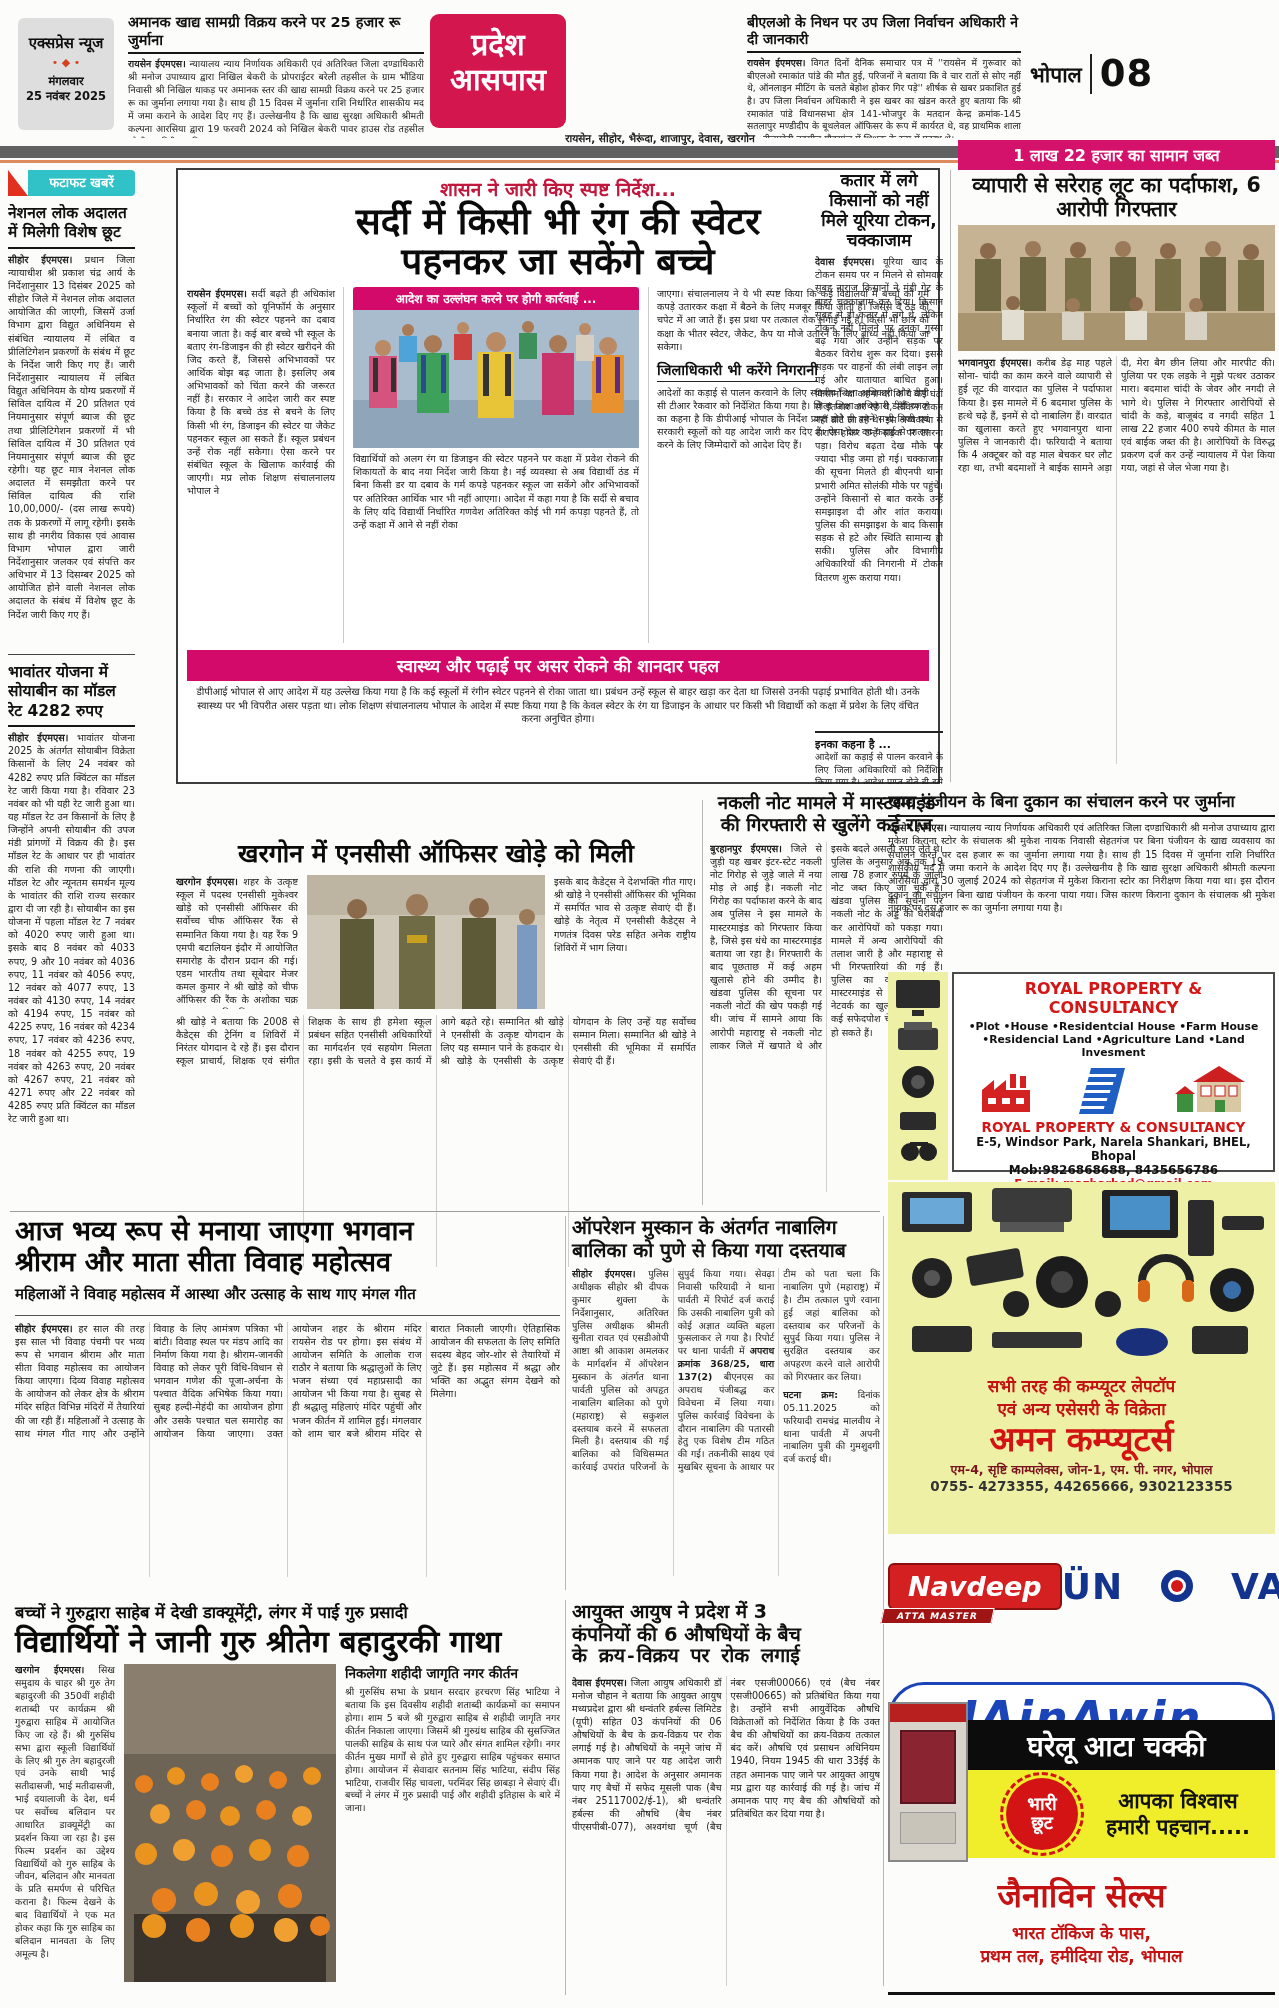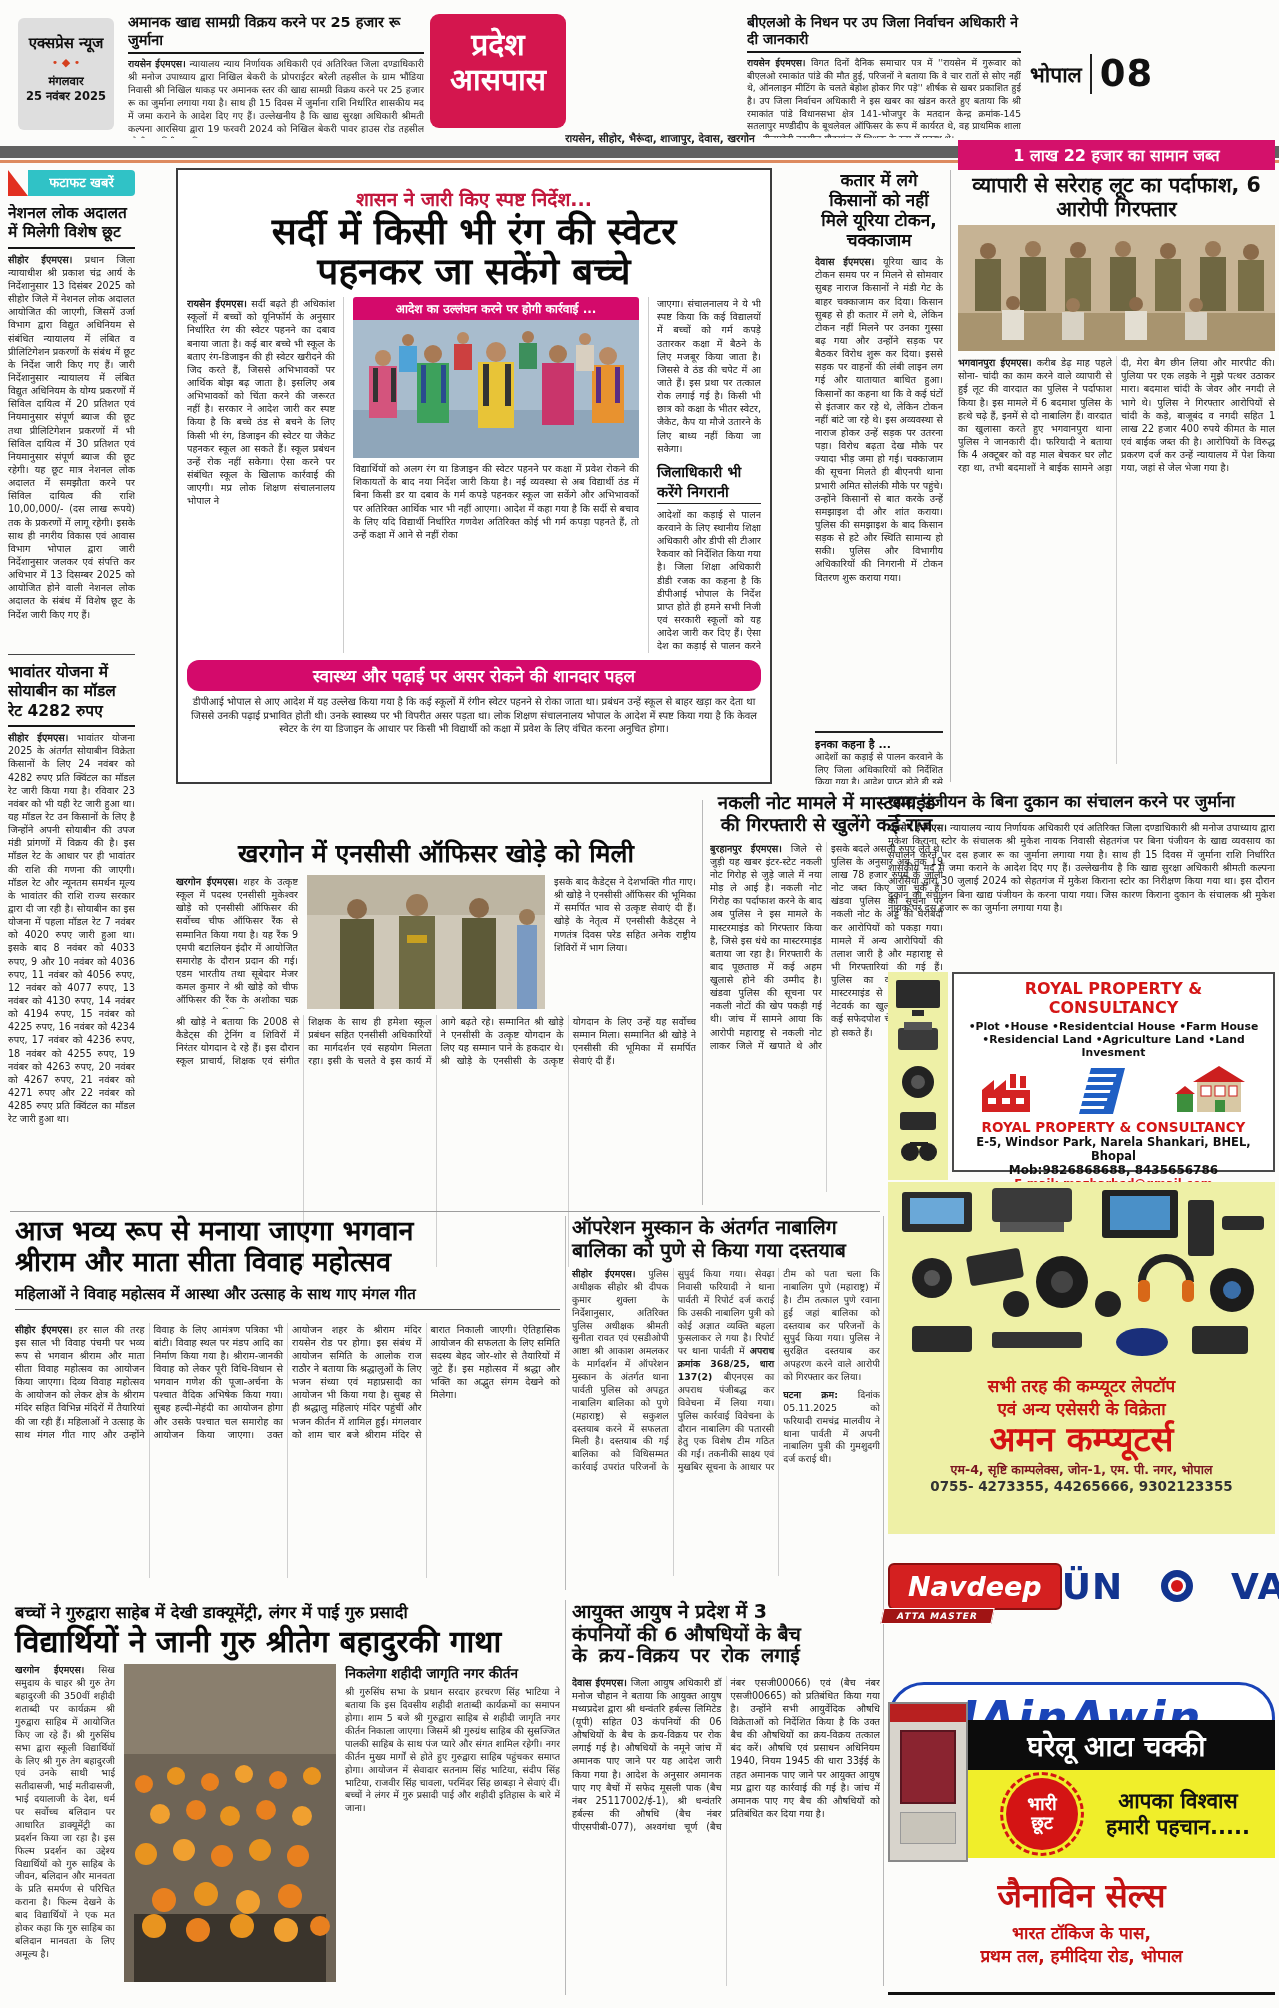--- a/index.html
+++ b/index.html
@@ -69,21 +69,21 @@
       <p class="b"><span class="byl">सीहोर ईएमएस।</span>
         <span>प्रधान जिला न्यायाधीश श्री प्रकाश चंद्र आर्य के निर्देशानुसार 13 दिसंबर 2025 को सीहोर जिले में नेशनल लोक अदालत आयोजित की जाएगी, जिसमें उर्जा विभाग द्वारा विद्युत अधिनियम से संबंधित न्यायालय में लंबित व प्रीलिटिगेशन प्रकरणों के संबंध में छूट के निर्देश जारी किए गए हैं। जारी निर्देशानुसार न्यायालय में लंबित विद्युत अधिनियम के योग्य प्रकरणों में सिविल दायित्व में 20 प्रतिशत एवं नियमानुसार संपूर्ण ब्याज की छूट तथा प्रीलिटिगेशन प्रकरणों में भी सिविल दायित्व में 30 प्रतिशत एवं नियमानुसार संपूर्ण ब्याज की छूट रहेगी। यह छूट मात्र नेशनल लोक अदालत में समझौता करने पर सिविल दायित्व की राशि 10,00,000/- (दस लाख रूपये) तक के प्रकरणों में लागू रहेगी। इसके साथ ही नगरीय विकास एवं आवास विभाग भोपाल द्वारा जारी निर्देशानुसार जलकर एवं संपत्ति कर अधिभार में 13 दिसम्बर 2025 को आयोजित होने वाली नेशनल लोक अदालत के संबंध में विशेष छूट के निर्देश जारी किए गए हैं।</span></p>
     </div>
     <div class="clip" style="height:552px;margin-top:10px;border-top:1.5px solid #444;padding-top:8px;">
       <h3 style="margin:0 0 4px 0;font-size:15.5px;line-height:1.25;border-bottom:2px solid #161616;padding-bottom:4px;">भावांतर योजना में सोयाबीन का मॉडल रेट 4282 रुपए</h3>
       <p class="b"><span class="byl">सीहोर ईएमएस।</span>
         <span>भावांतर योजना 2025 के अंतर्गत सोयाबीन विक्रेता किसानों के लिए 24 नवंबर को 4282 रुपए प्रति क्विंटल का मॉडल रेट जारी किया गया है। रविवार 23 नवंबर को भी यही रेट जारी हुआ था। यह मॉडल रेट उन किसानों के लिए है जिन्होंने अपनी सोयाबीन की उपज मंडी प्रांगणों में विक्रय की है। इस मॉडल रेट के आधार पर ही भावांतर की राशि की गणना की जाएगी। मॉडल रेट और न्यूनतम समर्थन मूल्य के भावांतर की राशि राज्य सरकार द्वारा दी जा रही है। सोयाबीन का इस योजना में पहला मॉडल रेट 7 नवंबर को 4020 रुपए जारी हुआ था। इसके बाद 8 नवंबर को 4033 रुपए, 9 और 10 नवंबर को 4036 रुपए, 11 नवंबर को 4056 रुपए, 12 नवंबर को 4077 रुपए, 13 नवंबर को 4130 रुपए, 14 नवंबर को 4194 रुपए, 15 नवंबर को 4225 रुपए, 16 नवंबर को 4234 रुपए, 17 नवंबर को 4236 रुपए, 18 नवंबर को 4255 रुपए, 19 नवंबर को 4263 रुपए, 20 नवंबर को 4267 रुपए, 21 नवंबर को 4271 रुपए और 22 नवंबर को 4285 रुपए प्रति क्विंटल का मॉडल रेट जारी हुआ था।</span></p>
     </div>
   </div>
 
-  <div class="abs" style="left:176px;top:168px;width:596px;height:616px;border:2px solid #3c3c3c;background:#fff;padding:16px 9px;">
+  <div class="abs" style="left:176px;top:168px;width:764px;height:616px;border:2px solid #3c3c3c;background:#fff;padding:6px 9px;">
     <div class="center red" style="font-size:19px;font-weight:900;">शासन ने जारी किए स्पष्ट निर्देश...</div>
     <div class="center" style="font-weight:900;line-height:1.07;color:#0a0a0a;">
       <div style="font-size:37px;">सर्दी में किसी भी रंग की स्वेटर</div>
       <div style="font-size:37px;">पहनकर जा सकेंगे बच्चे</div>
     </div>
     <div style="display:flex;gap:9px;margin-top:6px;height:356px;">
       <div class="clip" style="width:148px;border-right:1px solid #ccc;padding-right:8px;">
         <p class="b"><span class="byl">रायसेन ईएमएस।</span>
           <span>सर्दी बढ़ते ही अधिकांश स्कूलों में बच्चों को यूनिफॉर्म के अनुसार निर्धारित रंग की स्वेटर पहनने का दबाव बनाया जाता है। कई बार बच्चे भी स्कूल के बताए रंग-डिजाइन की ही स्वेटर खरीदने की जिद करते हैं, जिससे अभिभावकों पर आर्थिक बोझ बढ़ जाता है। इसलिए अब अभिभावकों को चिंता करने की जरूरत नहीं है। सरकार ने आदेश जारी कर स्पष्ट किया है कि बच्चे ठंड से बचने के लिए किसी भी रंग, डिजाइन की स्वेटर या जैकेट पहनकर स्कूल आ सकते हैं। स्कूल प्रबंधन उन्हें रोक नहीं सकेगा। ऐसा करने पर संबंधित स्कूल के खिलाफ कार्रवाई की जाएगी। मप्र लोक शिक्षण संचालनालय भोपाल ने</span></p>
       </div>
@@ -123,21 +123,21 @@
         </svg>
         <p class="b" style="margin-top:4px;"><span>विद्यार्थियों को अलग रंग या डिजाइन की स्वेटर पहनने पर कक्षा में प्रवेश रोकने की शिकायतों के बाद नया निर्देश जारी किया है। नई व्यवस्था से अब विद्यार्थी ठंड में बिना किसी डर या दबाव के गर्म कपड़े पहनकर स्कूल जा सकेंगे और अभिभावकों पर अतिरिक्त आर्थिक भार भी नहीं आएगा। आदेश में कहा गया है कि सर्दी से बचाव के लिए यदि विद्यार्थी निर्धारित गणवेश अतिरिक्त कोई भी गर्म कपड़ा पहनते हैं, तो उन्हें कक्षा में आने से नहीं रोका</span></p>
       </div>
       <div class="clip" style="flex:1;border-left:1px solid #ccc;padding-left:8px;">
         <p class="b"><span>जाएगा। संचालनालय ने ये भी स्पष्ट किया कि कई विद्यालयों में बच्चों को गर्म कपड़े उतारकर कक्षा में बैठने के लिए मजबूर किया जाता है। जिससे वे ठंड की चपेट में आ जाते हैं। इस प्रथा पर तत्काल रोक लगाई गई है। किसी भी छात्र को कक्षा के भीतर स्वेटर, जैकेट, कैप या मौजे उतारने के लिए बाध्य नहीं किया जा सकेगा।</span></p>
         <h4 style="margin:6px 0 4px 0;font-size:14.5px;border-bottom:1.5px solid #222;display:inline-block;padding-bottom:2px;">जिलाधिकारी भी करेंगे निगरानी</h4>
         <p class="b"><span>आदेशों का कड़ाई से पालन करवाने के लिए स्थानीय शिक्षा अधिकारी और डीपी सी टीआर रैकवार को निर्देशित किया गया है। जिला शिक्षा अधिकारी डीडी रजक का कहना है कि डीपीआई भोपाल के निर्देश प्राप्त होते ही हमने सभी निजी एवं सरकारी स्कूलों को यह आदेश जारी कर दिए हैं। ऐसा देश का कड़ाई से पालन करने के लिए जिम्मेदारों को आदेश दिए हैं।</span></p>
       </div>
     </div>
     <div style="margin-top:7px;">
-      <div class="mag center" style="font-size:17px;font-weight:900;padding:4px 0;border-radius:12px;">स्वास्थ्य और पढ़ाई पर असर रोकने की शानदार पहल</div>
+      <div class="mag center" style="font-size:17px;font-weight:900;padding:4px 0;border-radius:0;">स्वास्थ्य और पढ़ाई पर असर रोकने की शानदार पहल</div>
       <p class="b center" style="font-size:9.9px;margin-top:4px;text-align:center;color:#222;">डीपीआई भोपाल से आए आदेश में यह उल्लेख किया गया है कि कई स्कूलों में रंगीन स्वेटर पहनने से रोका जाता था। प्रबंधन उन्हें स्कूल से बाहर खड़ा कर देता था जिससे उनकी पढ़ाई प्रभावित होती थी। उनके स्वास्थ्य पर भी विपरीत असर पड़ता था। लोक शिक्षण संचालनालय भोपाल के आदेश में स्पष्ट किया गया है कि केवल स्वेटर के रंग या डिजाइन के आधार पर किसी भी विद्यार्थी को कक्षा में प्रवेश के लिए वंचित करना अनुचित होगा।</p>
     </div>
   </div>
 
   <div class="abs clip" style="left:815px;top:170px;width:128px;height:614px;">
     <h3 class="center" style="margin:0 0 5px 0;font-size:17px;line-height:1.18;font-weight:900;"><span>कतार में लगे किसानों को नहीं मिले यूरिया टोकन, चक्काजाम</span></h3>
     <p class="b" style="height:470px;overflow:hidden;"><span class="byl">देवास ईएमएस।</span>
       <span>यूरिया खाद के टोकन समय पर न मिलने से सोमवार सुबह नाराज किसानों ने मंडी गेट के बाहर चक्काजाम कर दिया। किसान सुबह से ही कतार में लगे थे, लेकिन टोकन नहीं मिलने पर उनका गुस्सा बढ़ गया और उन्होंने सड़क पर बैठकर विरोध शुरू कर दिया। इससे सड़क पर वाहनों की लंबी लाइन लग गई और यातायात बाधित हुआ। किसानों का कहना था कि वे कई घंटों से इंतजार कर रहे थे, लेकिन टोकन नहीं बांटे जा रहे थे। इस अव्यवस्था से नाराज होकर उन्हें सड़क पर उतरना पड़ा। विरोध बढ़ता देख मौके पर ज्यादा भीड़ जमा हो गई। चक्काजाम की सूचना मिलते ही बीएनपी थाना प्रभारी अमित सोलंकी मौके पर पहुंचे। उन्होंने किसानों से बात करके उन्हें समझाइश दी और शांत कराया। पुलिस की समझाइश के बाद किसान सड़क से हटे और स्थिति सामान्य हो सकी। पुलिस और विभागीय अधिकारियों की निगरानी में टोकन वितरण शुरू कराया गया।</span></p>
     <div style="border-top:2px solid #222;border-bottom:2px solid #222;margin-top:6px;padding:3px 0;">
       <div style="font-weight:900;font-size:11px;">इनका कहना है ...</div>
@@ -292,21 +292,21 @@
     <div style="color:#d41616;font-weight:700;font-size:11.5px;">E-mail: mazharhsd@gmail.com</div>
   </div>
 
   <div class="hrule" style="left:10px;top:1211px;width:870px;"></div>
 
   <div class="abs" style="left:15px;top:1216px;width:545px;height:376px;">
     <h2 style="margin:0;font-weight:900;line-height:1.14;color:#0a0a0a;">
       <div style="font-size:27px;">आज भव्य रूप से मनाया जाएगा भगवान</div>
       <div style="font-size:27px;">श्रीराम और माता सीता विवाह महोत्सव</div>
     </h2>
-    <div style="font-size:15px;font-weight:700;margin:5px 0 13px 0;border-bottom:1.5px solid #555;padding-bottom:6px;">महिलाओं ने विवाह महोत्सव में आस्था और उत्साह के साथ गाए मंगल गीत</div>
+    <div style="font-size:15px;font-weight:700;margin:5px 0 6px 0;border-bottom:1.5px solid #555;padding-bottom:12px;">महिलाओं ने विवाह महोत्सव में आस्था और उत्साह के साथ गाए मंगल गीत</div>
     <div class="cols4 clip" style="height:255px;">
       <p class="b"><span class="byl">सीहोर ईएमएस।</span>
         <span>हर साल की तरह इस साल भी विवाह पंचमी पर भव्य रूप से भगवान श्रीराम और माता सीता विवाह महोत्सव का आयोजन किया जाएगा। दिव्य विवाह महोत्सव के आयोजन को लेकर क्षेत्र के श्रीराम मंदिर सहित विभिन्न मंदिरों में तैयारियां की जा रही हैं। महिलाओं ने उत्साह के साथ मंगल गीत गाए और उन्होंने विवाह के लिए आमंत्रण पत्रिका भी बांटी। विवाह स्थल पर मंडप आदि का निर्माण किया गया है। श्रीराम-जानकी विवाह को लेकर पूरी विधि-विधान से भगवान गणेश की पूजा-अर्चना के पश्चात वैदिक अभिषेक किया गया। सुबह हल्दी-मेहंदी का आयोजन होगा और उसके पश्चात चल समारोह का आयोजन किया जाएगा। उक्त आयोजन शहर के श्रीराम मंदिर रायसेन रोड पर होगा। इस संबंध में आयोजन समिति के आलोक राज राठौर ने बताया कि श्रद्धालुओं के लिए भजन संध्या एवं महाप्रसादी का आयोजन भी किया गया है। सुबह से ही श्रद्धालु महिलाएं मंदिर पहुंचीं और भजन कीर्तन में शामिल हुईं। मंगलवार को शाम चार बजे श्रीराम मंदिर से बारात निकाली जाएगी। ऐतिहासिक आयोजन की सफलता के लिए समिति सदस्य बेहद जोर-शोर से तैयारियों में जुटे हैं। इस महोत्सव में श्रद्धा और भक्ति का अद्भुत संगम देखने को मिलेगा।</span></p>
     </div>
   </div>
   <div class="vrule" style="left:565px;top:1216px;height:374px;"></div>
 
   <div class="abs" style="left:572px;top:1216px;width:308px;height:376px;">
     <h2 style="margin:0 0 6px 0;font-weight:900;line-height:1.18;">
       <div style="font-size:19.5px;">ऑपरेशन मुस्कान के अंतर्गत नाबालिग</div>

